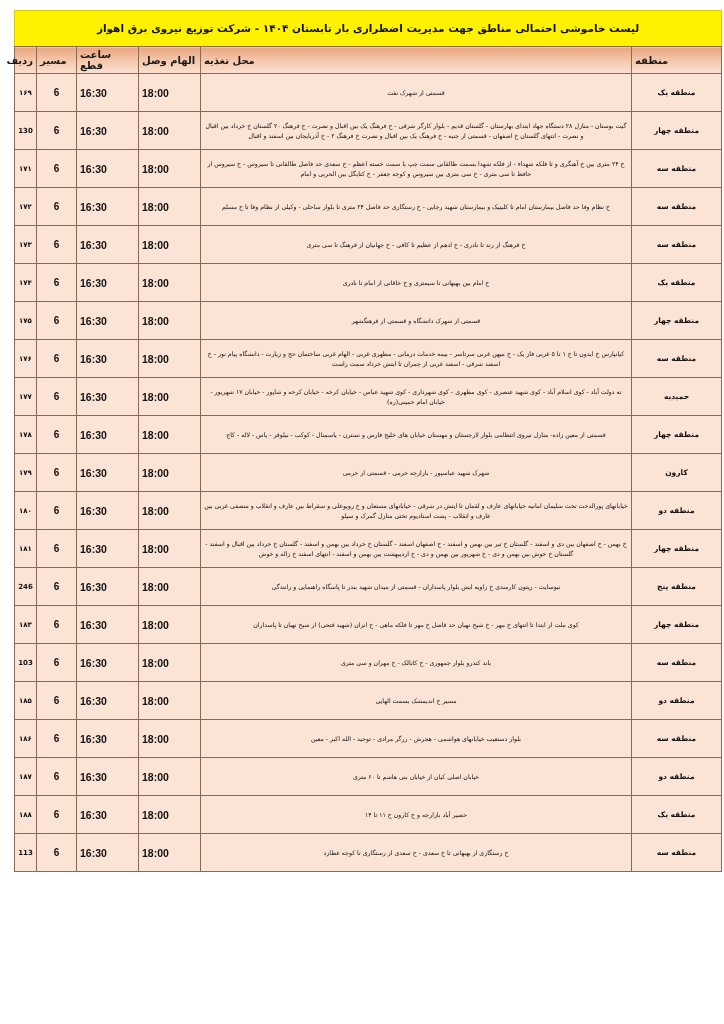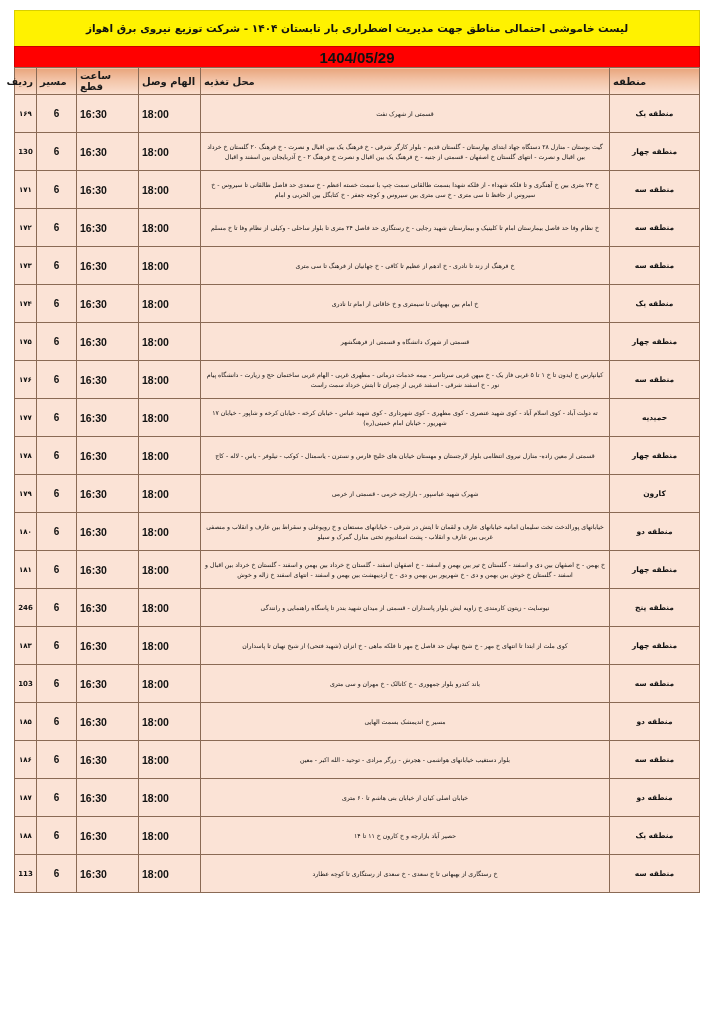--- a/index.html
+++ b/index.html
@@ -13,21 +13,21 @@
     height: 1024px;
     overflow: hidden;
     font-family: "DejaVu Sans", "Liberation Sans", sans-serif;
     color: #1a1a1a;
   }
 
   #page {
     width: 724px;
     height: 1024px;
     box-sizing: border-box;
-    padding: 10px 24px 0 14px;
+    padding: 10px 2px 0 14px;
     background: #ffffff;
   }
 
   
   .title-banner {
     background: #FFF200;
     border: 1px solid #d8cf00;
     border-bottom: none;
     height: 36px;
     display: flex;
@@ -142,23 +142,20 @@
 </style>
 </head>
 <body>
 
 <div id="page">
 
   <div class="title-banner">
     <div class="title-text">لیست خاموشی احتمالی مناطق جهت مدیریت اضطراری بار تابستان ۱۴۰۴ - شرکت توزیع نیروی برق اهواز</div>
   </div>
 
-  <div class="date-banner">
-    <div class="date-text">1404/05/29</div>
-  </div>
 
   <table class="schedule">
     <colgroup>
       <col class="w-region">
       <col class="w-location">
       <col class="w-on">
       <col class="w-off">
       <col class="w-block">
       <col class="w-index">
     </colgroup>

